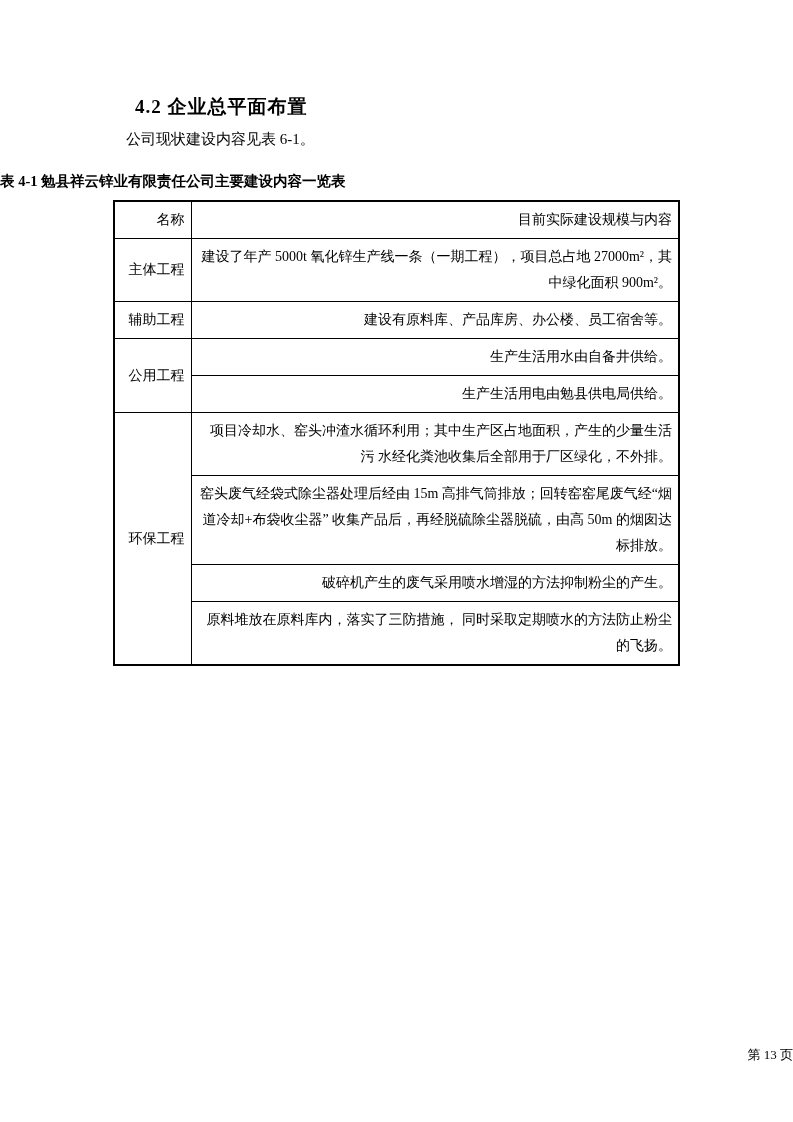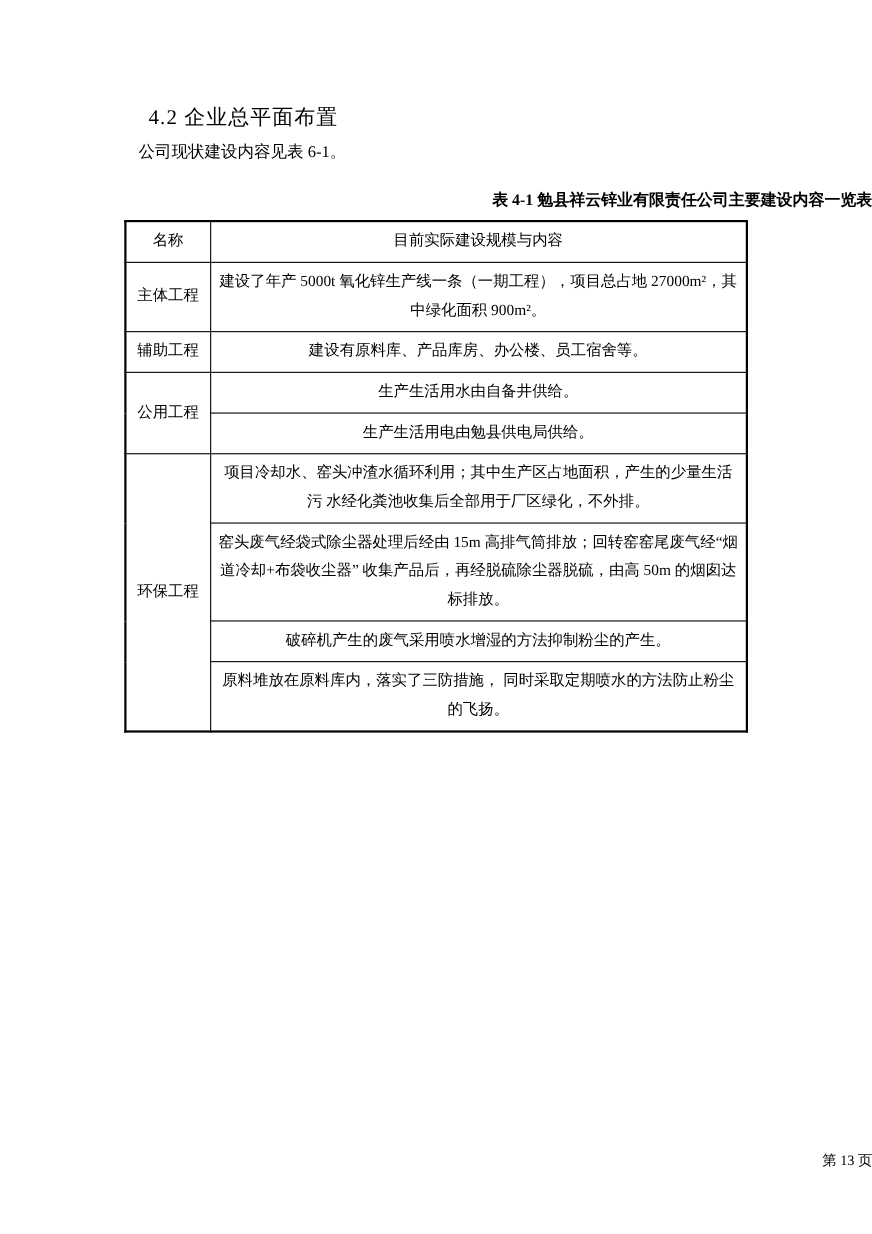--- a/index.html
+++ b/index.html
@@ -10,48 +10,48 @@
     height: 1122px;
     background: #ffffff;
     font-family: "Liberation Serif", "DejaVu Serif", serif;
     color: #000000;
     overflow: hidden;
     margin: 0 auto;
   }
   .heading {
     margin: 94px 93px 0 135px;
     font-size: 19px;
-    font-weight: normal;
+    font-weight: bold;
     letter-spacing: 1px;
   }
   .para {
     margin: 14px 93px 0 96px;
     font-size: 15px;
     line-height: 38px;
     text-align: justify;
     text-indent: 2em;
   }
   .para-2 { margin-top: 0; }
   .table-caption {
     margin-top: 14px;
-    text-align: right;
+    text-align: left;
     font-size: 14.5px;
     font-weight: bold;
   }
   table.main-table {
     width: 567px;
     margin: 9px auto 0 auto;
     border-collapse: collapse;
     border: 2px solid #000000;
     font-size: 14px;
     table-layout: fixed;
   }
   table.main-table td {
     border: 1px solid #000000;
-    text-align: center;
+    text-align: right;
     vertical-align: middle;
     line-height: 26px;
     padding: 5px 6px;
   }
   td.col-label { width: 77px; padding: 5px 2px; }
   .page-footer {
     position: absolute;
     left: 0;
     right: 0;
     top: 1046px;

